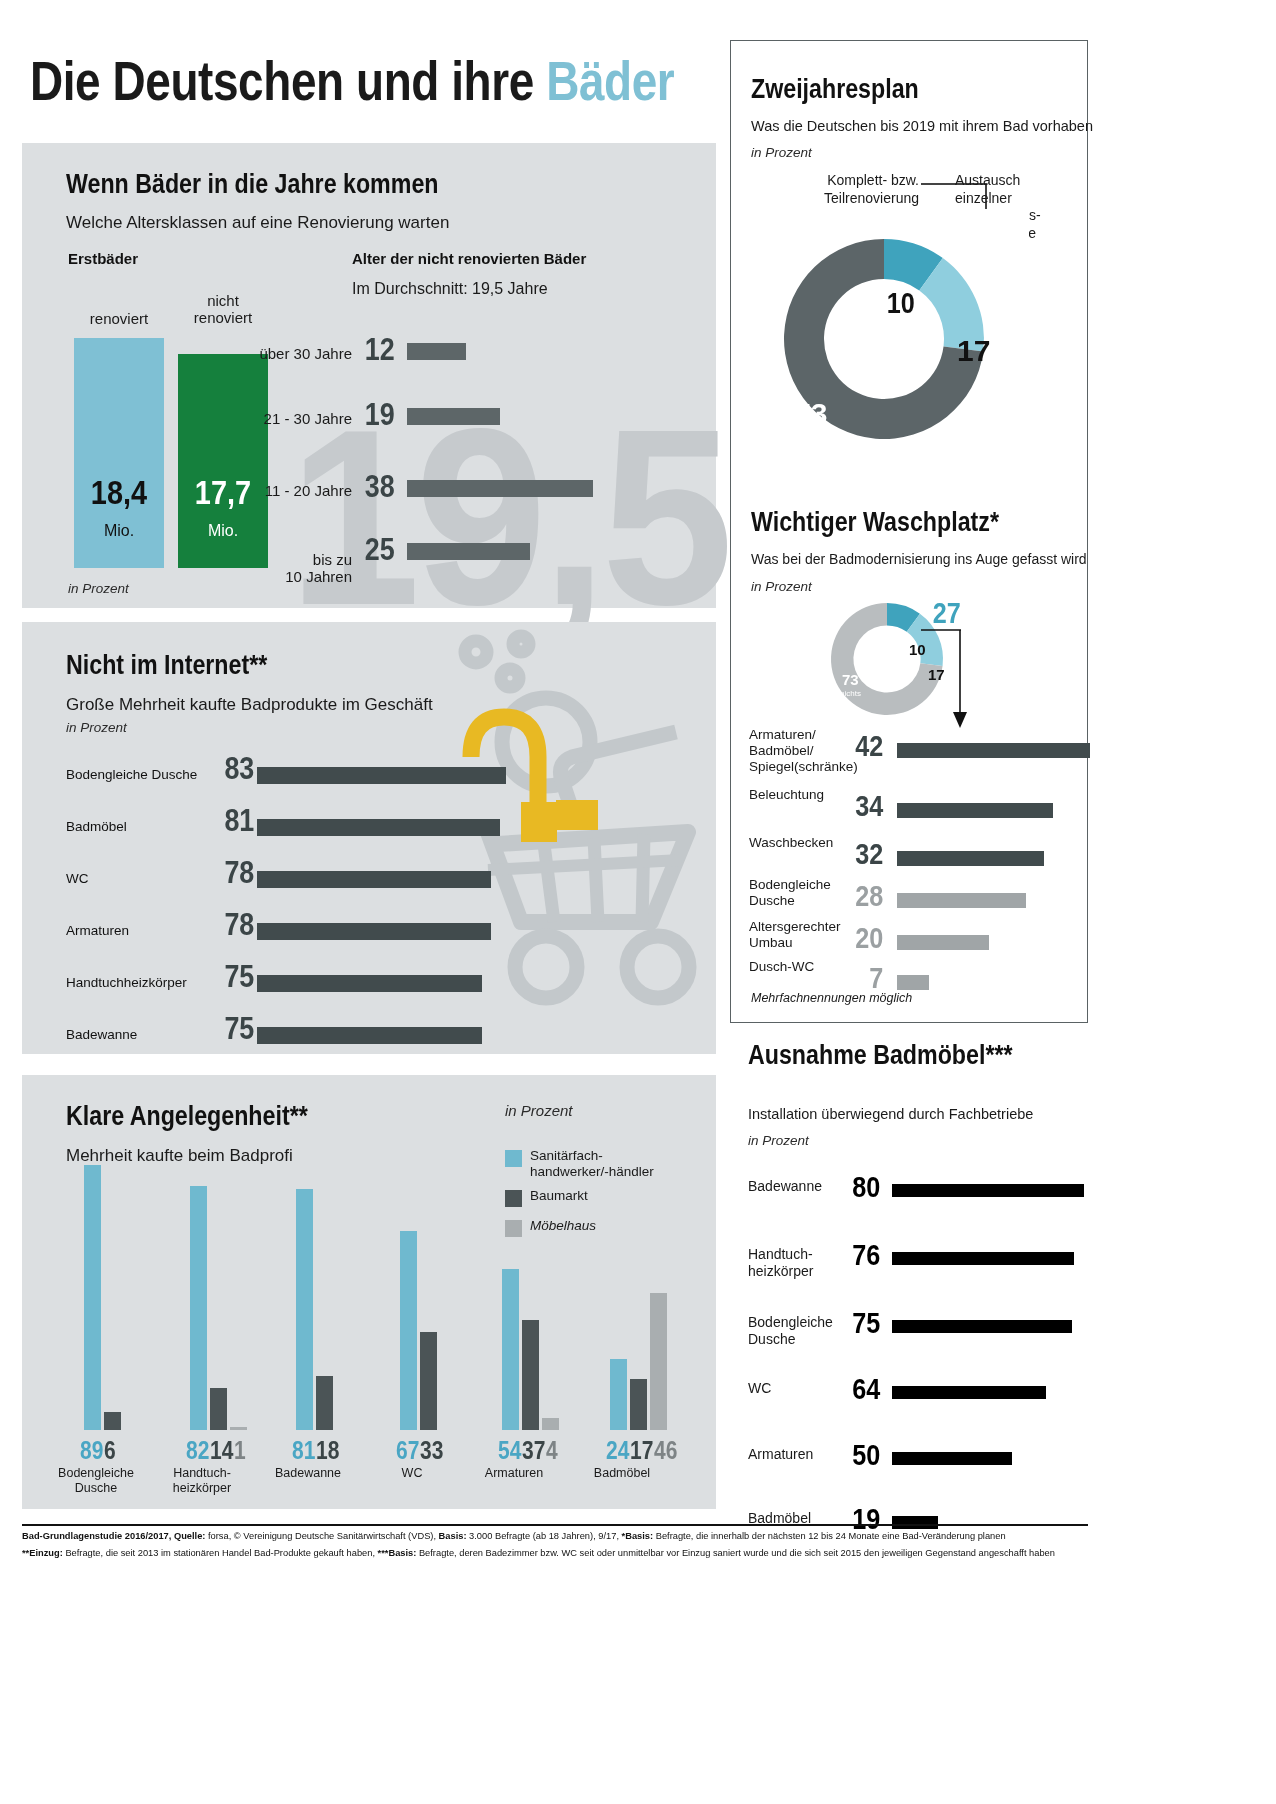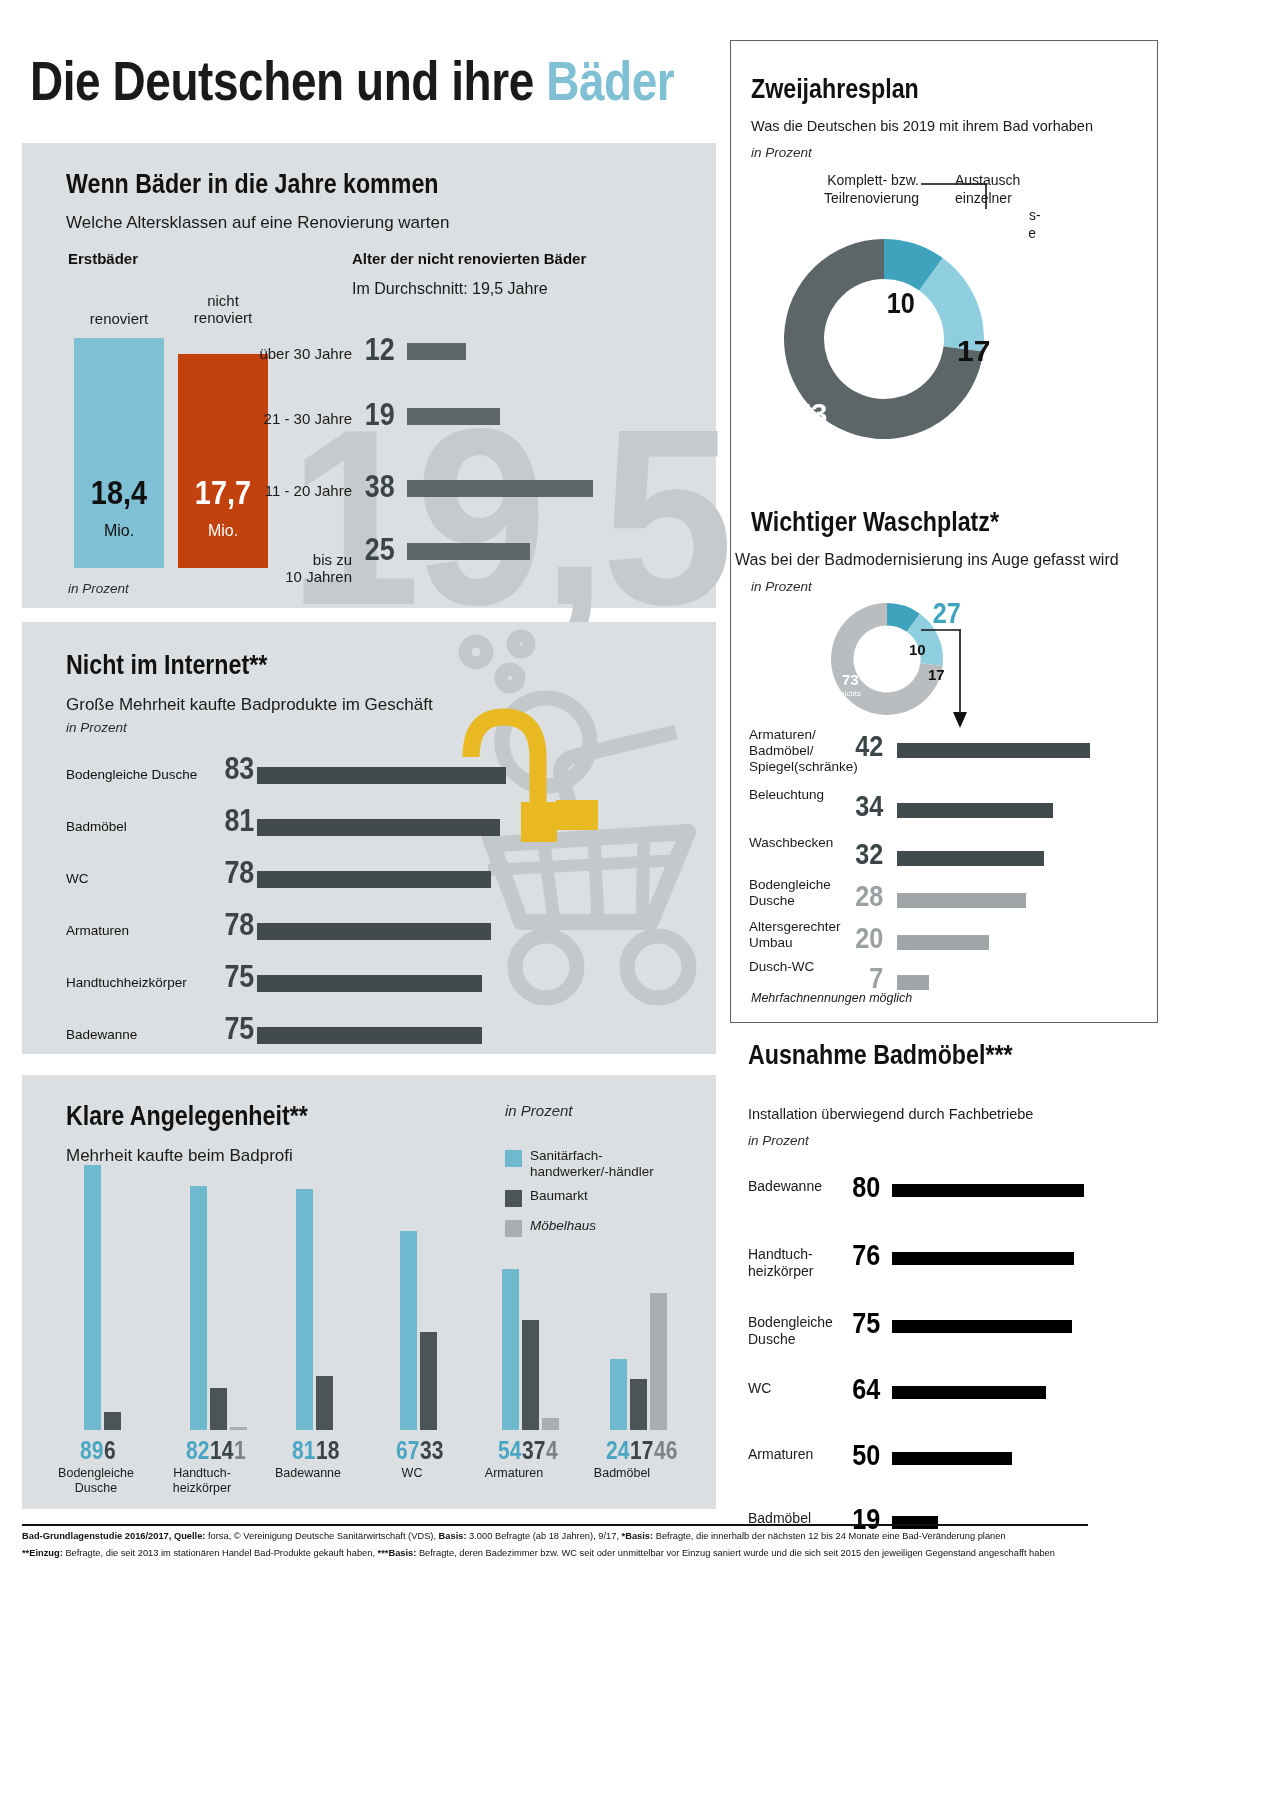--- a/index.html
+++ b/index.html
@@ -78,21 +78,21 @@
   .legend-sw { position:absolute; width:17px; height:17px; }
   .legend-tx { position:absolute; font-size:13.5px; line-height:1.2; white-space:pre-line; }
   .vbar { position:absolute; bottom:0; width:17px; }
   .vnum {
     position:absolute; font-family:"Liberation Sans Narrow","Liberation Sans",sans-serif;
     font-weight:bold; font-size:25px; transform:scaleX(0.84); transform-origin:left center;
   }
   .vcat { position:absolute; font-size:12.5px; text-align:center; line-height:1.2; white-space:pre-line; }
 
   
-  #r1 { left:730px; top:40px; width:428px; height:983px; }
+  #r1 { left:730px; top:40px; width:358px; height:983px; }
   .donut-lbl { position:absolute; font-size:14px; line-height:1.25; white-space:pre-line; }
   .leader { position:absolute; background:#444; }
   .donutnum {
     position:absolute; font-family:"Liberation Sans Narrow","Liberation Sans",sans-serif;
     font-weight:bold; transform:scaleX(0.84);
   }
   .wbar-lbl { position:absolute; font-size:13.5px; line-height:1.2; white-space:pre-line; }
   .wbar-num {
     position:absolute; font-family:"Liberation Sans Narrow","Liberation Sans",sans-serif;
     font-weight:bold; font-size:30px; transform:scaleX(0.84);
@@ -136,21 +136,21 @@
 
     <div style="position:absolute;left:46px;top:145px;width:250px;height:280px;">
       <div style="position:absolute;left:6px;top:22px;width:90px;text-align:center;font-size:15px;">renoviert</div>
       <div style="position:absolute;left:110px;top:4px;width:90px;text-align:center;font-size:15px;line-height:1.15;white-space:pre-line;">nicht
 renoviert</div>
 
       <div class="colbar" style="left:6px;height:230px;background:#7fc0d4;">
         <div class="val" style="color:#111;">18,4</div>
         <div class="unit" style="color:#111;">Mio.</div>
       </div>
-      <div class="colbar" style="left:110px;height:214px;background:#c2410c;">
+      <div class="colbar" style="left:110px;height:214px;background:#15803d;">
         <div class="val" style="color:#fff;">17,7</div>
         <div class="unit" style="color:#fff;">Mio.</div>
       </div>
     </div>
 
     <div class="inproz" style="position:absolute;left:46px;top:438px;">in Prozent</div>
 
     <div id="age-rows">
         <div class="agebar-row" style="left: 0px; top: 200px; width: 694px;">
           <div class="agebar-lbl" style="right: 364px; top: 2px;">über 30 Jahre</div>
@@ -312,21 +312,21 @@
 
         <path d="M 99.21 12.53 A 100 100 0 1 1 0 -100 L 0 -60 A 60 60 0 1 0 59.53 7.52 Z" fill="#5c6568"></path>
       </g>
       <text x="176" y="104" class="donutnum" font-family="'Liberation Sans Narrow','Liberation Sans',sans-serif" font-size="30" font-weight="bold" fill="#111">10</text>
       <text x="218" y="152" font-family="'Liberation Sans Narrow','Liberation Sans',sans-serif" font-size="30" font-weight="bold" fill="#111">17</text>
       <text x="55" y="215" font-family="'Liberation Sans Narrow','Liberation Sans',sans-serif" font-size="30" font-weight="bold" fill="#ffffff">73</text>
       <text x="55" y="233" font-family="'Liberation Sans','Liberation Sans',sans-serif" font-size="13" fill="#ffffff">nichts</text>
     </svg>
 
     <h2 class="head" style="position:absolute;left:20px;top:466px;">Wichtiger Waschplatz*</h2>
-    <div class="sub" style="position:absolute;left:4px;top:505px;font-size:16px;">Was bei der Badmodernisierung ins Auge gefasst wird</div>
+    <div class="sub" style="position:absolute;left:20px;top:505px;font-size:14px;">Was bei der Badmodernisierung ins Auge gefasst wird</div>
     <div class="inproz" style="position:absolute;left:20px;top:538px;">in Prozent</div>
 
     <svg style="position:absolute;left:76px;top:556px;" width="160" height="130" viewBox="0 0 160 130">
       <g transform="translate(80,62)">
         <path d="M 0 -56 A 56 56 0 0 1 32.92 -45.31 L 19.75 -27.18 A 33.6 33.6 0 0 0 0 -33.6 Z" fill="#3fa3bd"></path>
         <path d="M 32.92 -45.31 A 56 56 0 0 1 55.56 7.02 L 33.33 4.21 A 33.6 33.6 0 0 0 19.75 -27.18 Z" fill="#8fcede"></path>
         <path d="M 55.56 7.02 A 56 56 0 1 1 0 -56 L 0 -33.6 A 33.6 33.6 0 1 0 33.33 4.21 Z" fill="#b9bdbf"></path>
       </g>
       <text x="102" y="58" font-family="'Liberation Sans Narrow','Liberation Sans',sans-serif" font-size="15" font-weight="bold" fill="#111">10</text>
       <text x="121" y="83" font-family="'Liberation Sans Narrow','Liberation Sans',sans-serif" font-size="15" font-weight="bold" fill="#111">17</text>

